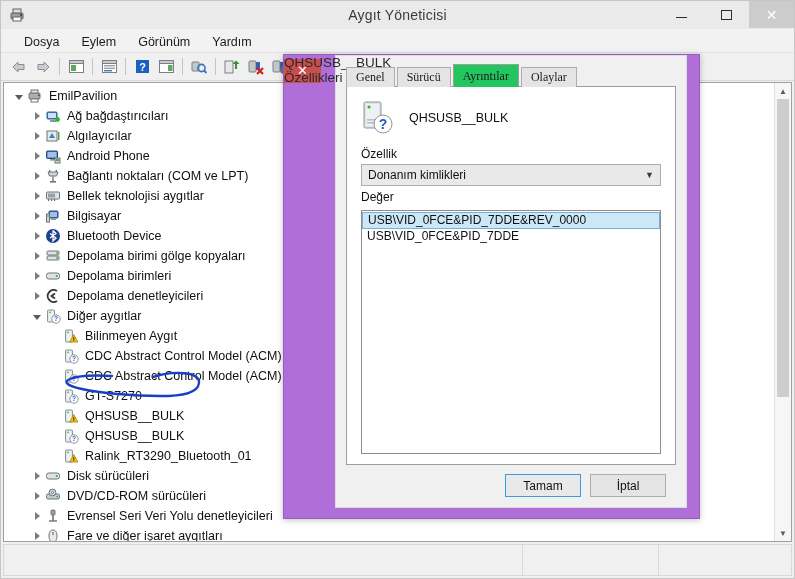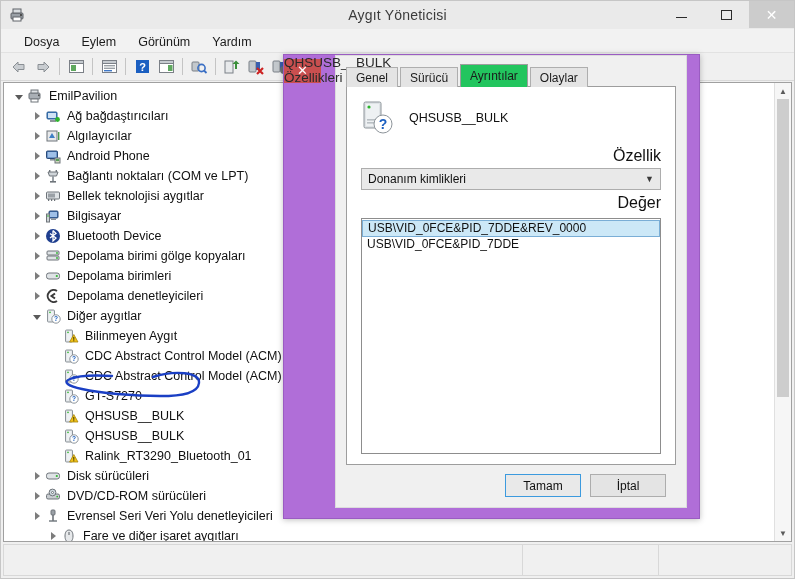--- a/index.html
+++ b/index.html
@@ -147,38 +147,38 @@
     width:37px;height:24px;background:#c94f4f;
     display:flex;align-items:center;justify-content:center;
     color:#fff;font-size:13px;font-family:"DejaVu Sans",sans-serif;
   }
   .dlg-body{
     flex:1;margin:0 12px 10px 12px;background:#f0f0f0;
     border:1px solid #dcdcdc;box-sizing:border-box;
     display:flex;flex-direction:column;padding:9px 10px 8px 10px;
     min-height:0;
   }
-  .tabs{display:flex;align-items:flex-end;height:22px;position:relative;z-index:2;}
+  .tabs{display:flex;align-items:flex-end;height:22px;position:relative;z-index:2;font-family:Liberation Serif, serif;}
   .tab{
     height:19px;padding:0 9px;display:flex;align-items:center;
     font-size:12px;background:#e4e4e4;border:1px solid #aeaeae;
     border-bottom:none;margin-right:2px;color:#1b1b1b;
   }
   .tab.active{
     height:22px;background:#22c55e;border-color:#9d9d9d;
     position:relative;top:0;font-size:12px;
   }
   .tab-page{
     flex:1;background:#ffffff;border:1px solid #9d9d9d;
     margin-top:-1px;box-sizing:border-box;padding:12px 14px 10px 14px;
     display:flex;flex-direction:column;min-height:0;
   }
   .dev-head{display:flex;align-items:center;height:38px;margin-bottom:6px;}
   .dev-head .name{margin-left:14px;font-size:12.5px;color:#111;}
-  .field-label{font-size:16px;color:#111;margin:4px 0 3px 0;text-align:right;}
+  .field-label{font-size:12px;color:#111;margin:4px 0 3px 0;}
   .combo{
     height:22px;background:#e9e9e9;border:1px solid #adadad;
     display:flex;align-items:center;box-sizing:border-box;
     padding:0 6px;font-size:12px;color:#111;
   }
   .combo .caret{margin-left:auto;font-size:9px;color:#3a3a3a;}
   .value-list{
     flex:1;border:1px solid #8d8d8d;background:#ffffff;
     margin-top:3px;box-sizing:border-box;padding:1px;min-height:0;
     overflow:hidden;
@@ -563,21 +563,21 @@
             <span class="expander">
               <span class="exp-closed"></span>
             </span>
             <span class="tree-icon"><svg width="16" height="16" viewBox="0 0 16 16">
                 <rect x="6" y="2" width="4" height="5" rx="1" fill="#9aa0a6" stroke="#6e747a"></rect>
                 <rect x="7.2" y="7" width="1.6" height="6" fill="#6e747a"></rect>
                 <path d="M4 13 L12 13" stroke="#6e747a" stroke-width="1.4"></path>
               </svg></span>
             <span class="tree-label">Evrensel Seri Veri Yolu denetleyicileri</span>
           </div>
-          <div class="tree-row" style="padding-left: 26px; margin-left: 16px;">
+          <div class="tree-row" style="padding-left: 26px;">
             <span class="expander">
               <span class="exp-closed"></span>
             </span>
             <span class="tree-icon"><svg width="16" height="16" viewBox="0 0 16 16">
                 <path d="M8 2 C5 2 4 5 4 8 C4 12 5.6 14 8 14 C10.4 14 12 12 12 8 C12 5 11 2 8 2 Z" fill="#e7e9eb" stroke="#6e747a"></path>
                 <rect x="7.4" y="4" width="1.2" height="3" fill="#6e747a"></rect>
               </svg></span>
             <span class="tree-label">Fare ve diğer işaret aygıtları</span>
           </div>
         </div>

